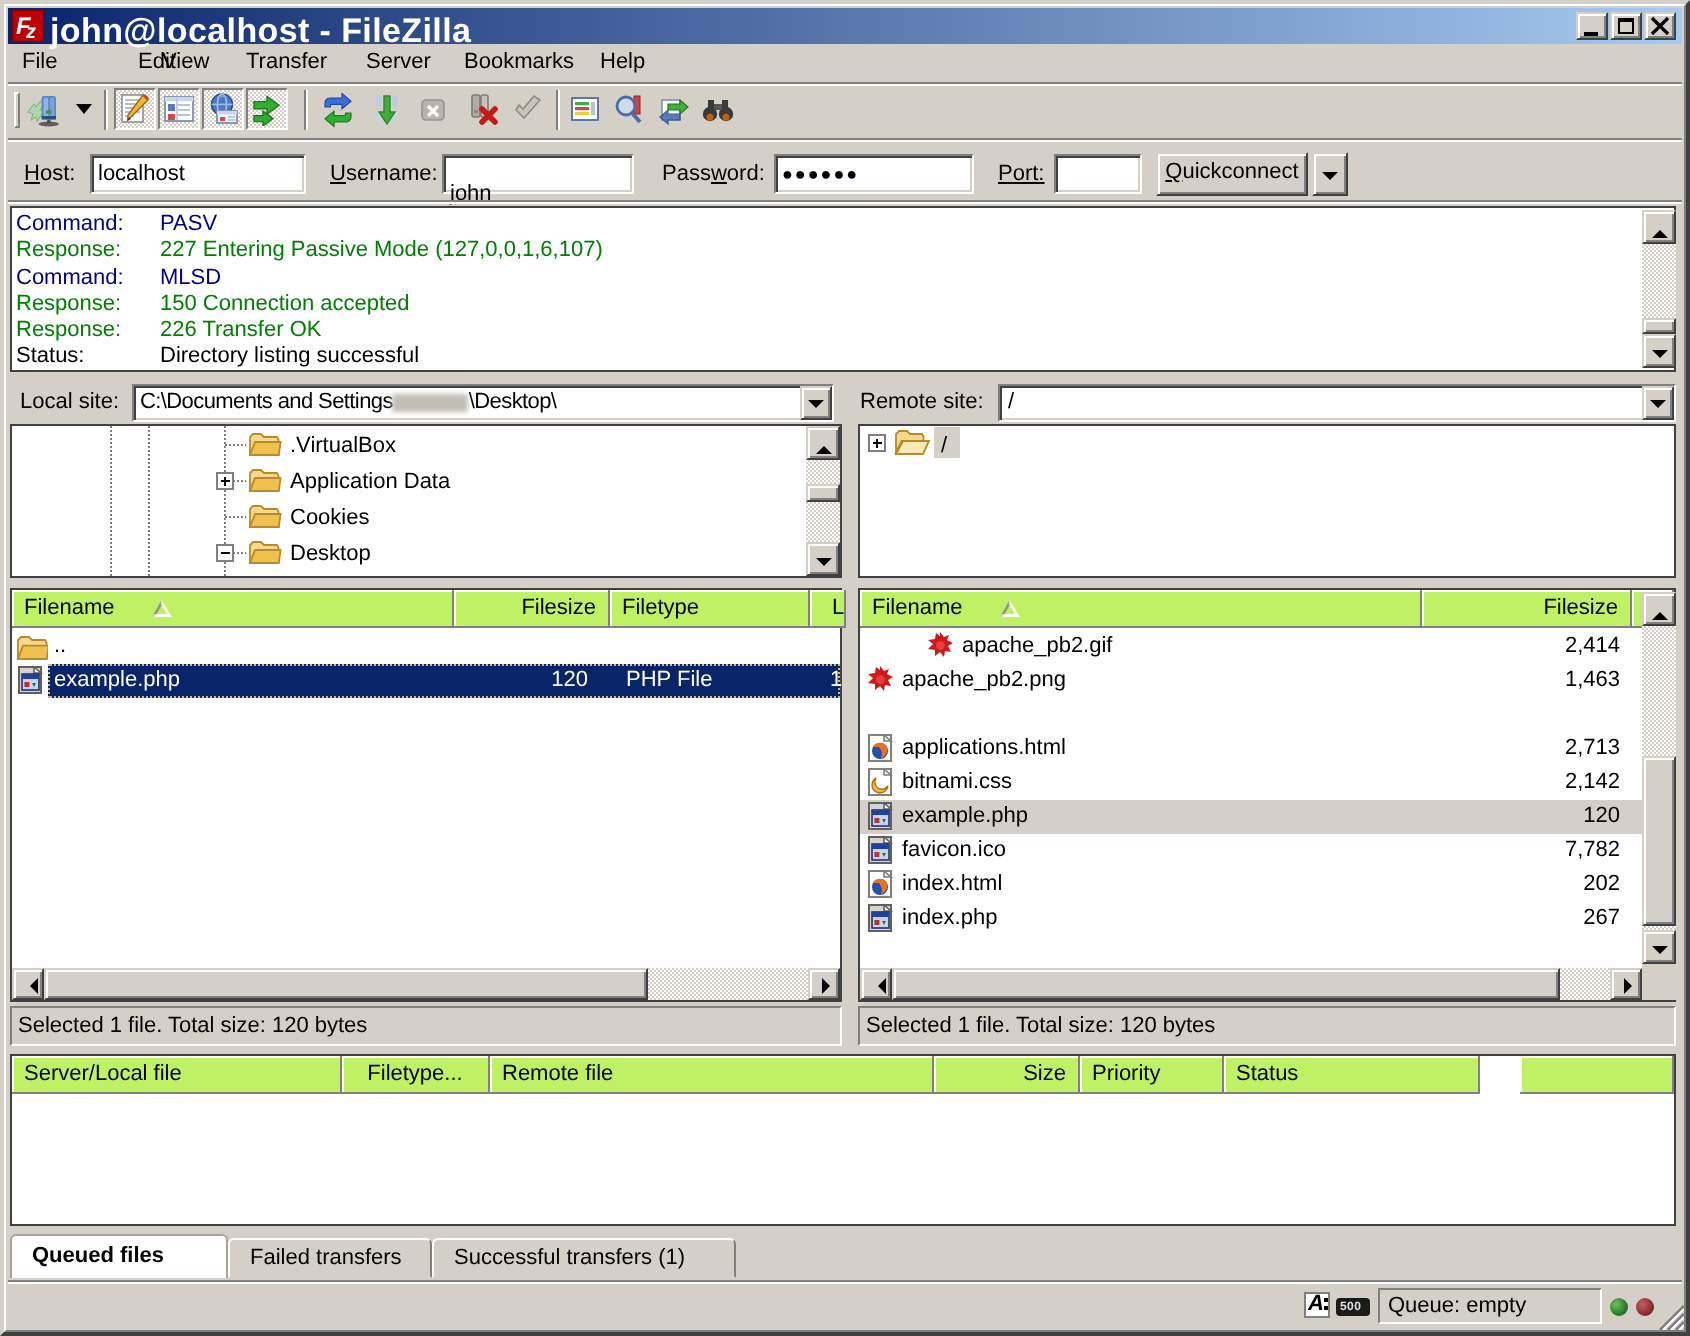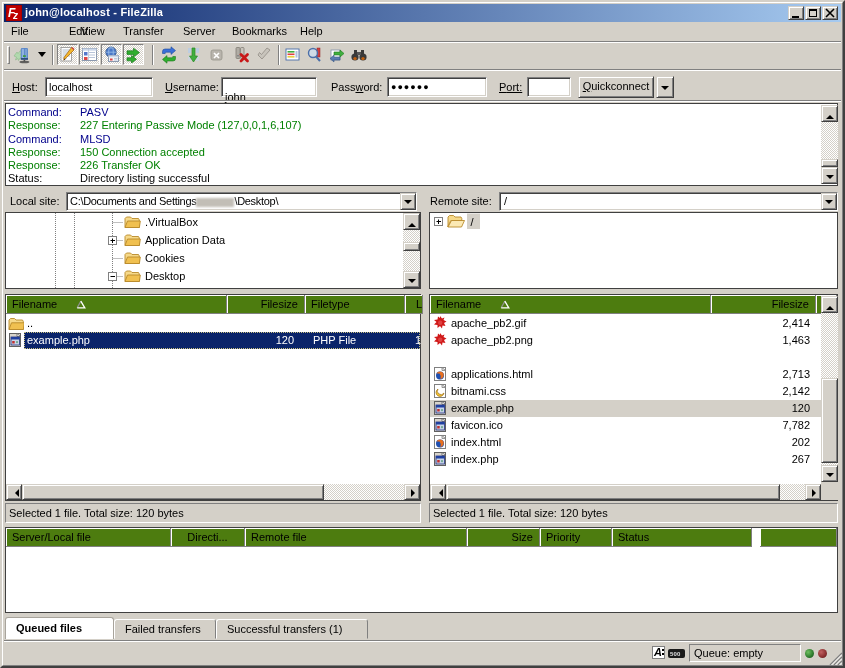--- a/index.html
+++ b/index.html
@@ -4,41 +4,41 @@
 <style>
 * { margin:0; padding:0; box-sizing:border-box; }
 html,body { width:845px; height:668px; overflow:hidden; }
 body { font-family:"Liberation Sans", sans-serif; font-size:11px; background:#d4d0c8; position:relative; color:#000; }
 .abs { position:absolute; }
 .sunken1 { border:1px solid; border-color:#808080 #fff #fff #808080; }
 .btn3d { border:1px solid; border-color:#d4d0c8 #404040 #404040 #d4d0c8; box-shadow: inset 1px 1px 0 #fff, inset -1px -1px 0 #808080; background:#d4d0c8; }
 .checker { background-image: conic-gradient(#fff 25%, #d4d0c8 0 50%, #fff 0 75%, #d4d0c8 0 100%); background-size:2px 2px; }
 .input { background:#fff; border:1px solid; border-color:#808080 #fff #fff #808080; box-shadow: inset 1px 1px 0 #404040, inset -1px -1px 0 #d4d0c8; }
 u { text-decoration:underline; }
-.hdrcell { position:absolute; top:0; height:100%; background:#4d7c0f; border-right:1px solid #808080; border-bottom:1px solid #808080; box-shadow: inset 1px 1px 0 #fff; padding:3px 6px 0 6px; overflow:hidden; white-space:nowrap; }
+.hdrcell { position:absolute; top:0; height:100%; background:#bef264; border-right:1px solid #808080; border-bottom:1px solid #808080; box-shadow: inset 1px 1px 0 #fff; padding:3px 6px 0 6px; overflow:hidden; white-space:nowrap; }
 .row { position:absolute; left:0; right:0; height:17px; line-height:17px; white-space:nowrap; }
 .ficon { position:absolute; left:2px; top:0px; width:16px; height:16px; }
 .fname { position:absolute; left:21px; top:0; }
 </style>
 </head>
 <body>
 
 <div class="abs" style="left:0;top:0;width:845px;height:668px;background:#d4d0c8;border:2px solid;border-color:#d4d0c8 #404040 #404040 #d4d0c8;"></div>
 <div class="abs" style="left:2px;top:2px;width:841px;height:664px;border:1px solid;border-color:#fff #808080 #808080 #fff;"></div>
 
 <div class="abs" style="left:4px;top:4px;width:837px;height:18px;background:linear-gradient(to right,#0a246a,#a6caf0);"></div>
 <div class="abs" style="left:6px;top:5px;width:16px;height:16px;">
   <svg width="16" height="16" viewBox="0 0 16 16">
     <rect x="0" y="0" width="16" height="16" fill="#bf0000"></rect>
     <rect x="0" y="0" width="16" height="16" fill="none" stroke="#8a0000" stroke-width="1"></rect>
     <text x="2" y="12" font-family="Liberation Sans" font-size="12" font-weight="bold" font-style="italic" fill="#fff">F</text>
     <text x="7" y="14" font-family="Liberation Sans" font-size="10" font-weight="bold" font-style="italic" fill="#fff">z</text>
   </svg>
 </div>
-<div class="abs" style="left:25px;top:6px;color:#fff;font-size:11px;font-weight:bold;letter-spacing:0.2px;">john@localhost - FileZilla</div>
+<div class="abs" style="left:25px;top:6px;color:#fff;font-size:17px;font-weight:bold;letter-spacing:0.2px;">john@localhost - FileZilla</div>
 
 <div class="abs btn3d" style="left:788px;top:6px;width:16px;height:14px;">
     <div class="abs" style="left:3px;top:9px;width:7px;height:2px;background:#000;"></div>
   </div>
 <div class="abs btn3d" style="left:805px;top:6px;width:16px;height:14px;">
     <div class="abs" style="left:3px;top:2px;width:8px;height:8px;border:1px solid #000;border-top:2px solid #000;"></div>
   </div>
 <div class="abs btn3d" style="left:822px;top:6px;width:16px;height:14px;">
  <svg class="abs" style="left:2px;top:1px;" width="10" height="10" viewBox="0 0 10 10">
       <path d="M1 1 L9 9 M9 1 L1 9" stroke="#000" stroke-width="1.6"></path>
@@ -381,21 +381,21 @@
   <div class="hdrcell" style="left:0;width:281px;">Filename
     <svg class="abs" style="left:70px;top:5px;" width="10" height="9" viewBox="0 0 10 9">
           <path d="M4.8 1.2 L1.2 7.8" stroke="#909090" stroke-width="1.3" fill="none"></path>
           <path d="M4.8 1.2 L8.8 7.8 L1.2 7.8" stroke="#fff" stroke-width="1.3" fill="none"></path>
         </svg>
   </div>
   <div class="hdrcell" style="left:281px;width:105px;text-align:right;">Filesize</div>
   <div class="hdrcell" style="left:386px;width:21px;"></div>
 </div>
 <div class="abs" style="left:430px;top:315px;width:391px;height:153px;">
-  <div class="row" style="top:0;">
+  <div class="row" style="top:0;margin-left:30px;">
         <svg class="ficon" width="16" height="16" viewBox="0 0 16 16">
           <use href="#i-apache"></use>
         </svg>
         <span class="fname">apache_pb2.gif</span>
         <span class="abs" style="right:11px;">2,414</span>
       </div>
   <div class="row" style="top:17px;">
         <svg class="ficon" width="16" height="16" viewBox="0 0 16 16">
           <use href="#i-apache"></use>
         </svg>
@@ -470,25 +470,25 @@
     <div style="padding:3px 0 0 3px;">Selected 1 file. Total size: 120 bytes</div>
   </div>
 <div class="abs sunken1" style="left:429px;top:503px;width:409px;height:20px;">
     <div style="padding:3px 0 0 3px;">Selected 1 file. Total size: 120 bytes</div>
   </div>
 
 <div id="queue">
 <div class="abs " style="border:1px solid #404040;left:5px;top:527px;width:833px;height:86px;background:#fff;"></div>
 <div class="abs" style="left:6px;top:528px;width:831px;height:19px;">
   <div class="hdrcell" style="left:0;width:165px;">Server/Local file</div>
-  <div class="hdrcell" style="left:165px;width:74px;text-align:center;">Directi...</div>
+  <div class="hdrcell" style="left:165px;width:74px;text-align:center;">Filetype...</div>
   <div class="hdrcell" style="left:239px;width:222px;">Remote file</div>
   <div class="hdrcell" style="left:461px;width:73px;text-align:right;">Size</div>
   <div class="hdrcell" style="left:534px;width:72px;">Priority</div>
-  <div class="hdrcell" style="left:606px;width:140px;">Status</div>
+  <div class="hdrcell" style="left:606px;width:128px;">Status</div>
   <div class="hdrcell" style="left:754px;width:77px;"></div>
 </div>
 </div>
 
 <div id="tabs">
 <div class="abs" style="left:5px;top:617px;width:109px;height:22px;background:#fff;border:1px solid #a8a49c;border-bottom:none;border-radius:3px 3px 0 0;z-index:2;"></div>
 <div class="abs" style="left:16px;top:622px;font-weight:bold;z-index:3;">Queued files</div>
 <div class="abs" style="left:114px;top:619px;width:102px;height:20px;background:#d4d0c8;border:1px solid;border-color:#fff #808080 #d4d0c8 #fff;border-radius:3px 3px 0 0;"></div>
 <div class="abs" style="left:125px;top:623px;">Failed transfers</div>
 <div class="abs" style="left:216px;top:619px;width:152px;height:20px;background:#d4d0c8;border:1px solid;border-color:#fff #808080 #d4d0c8 #fff;border-radius:3px 3px 0 0;"></div>

